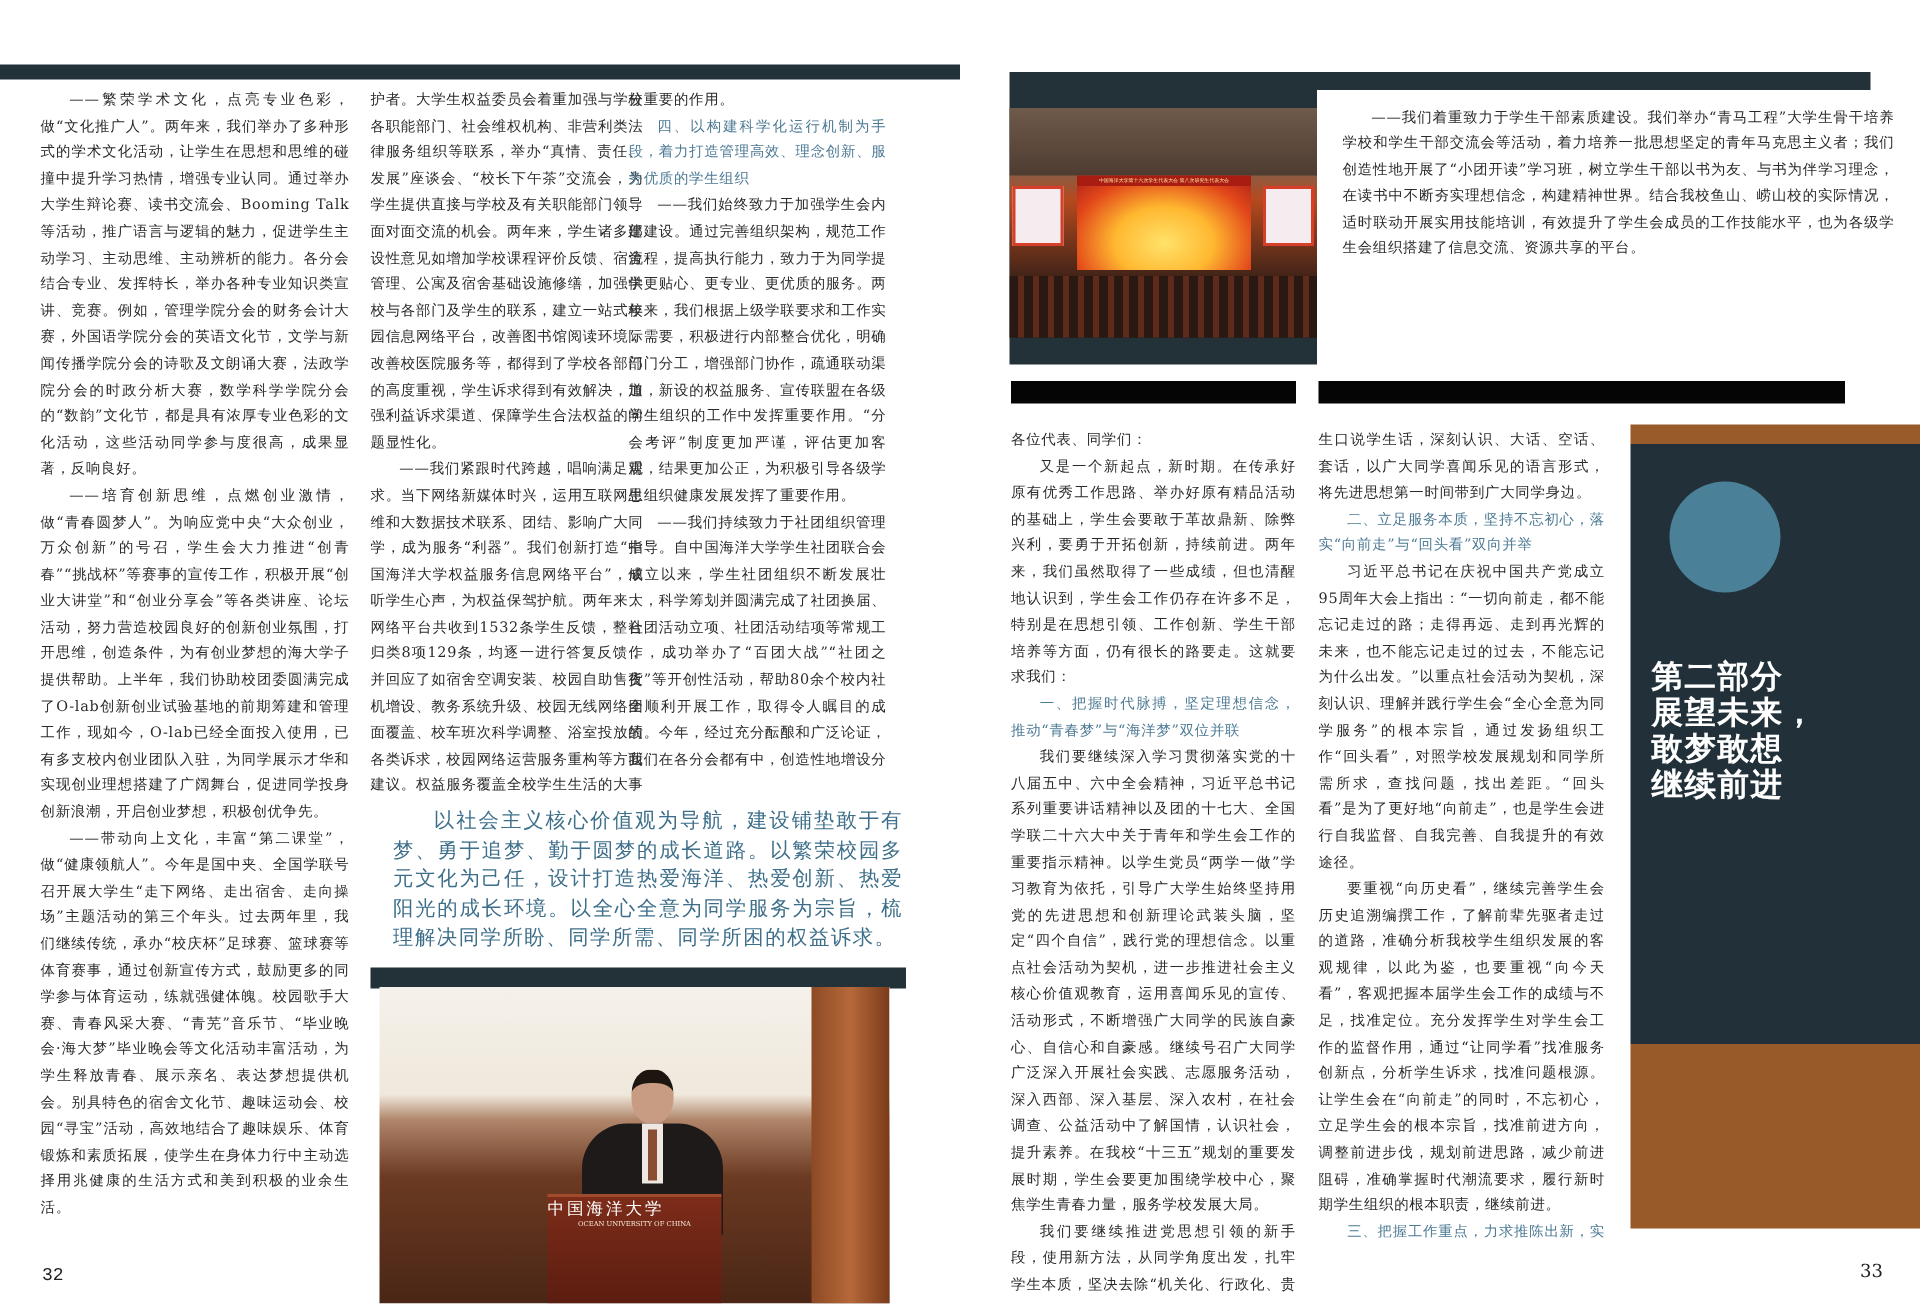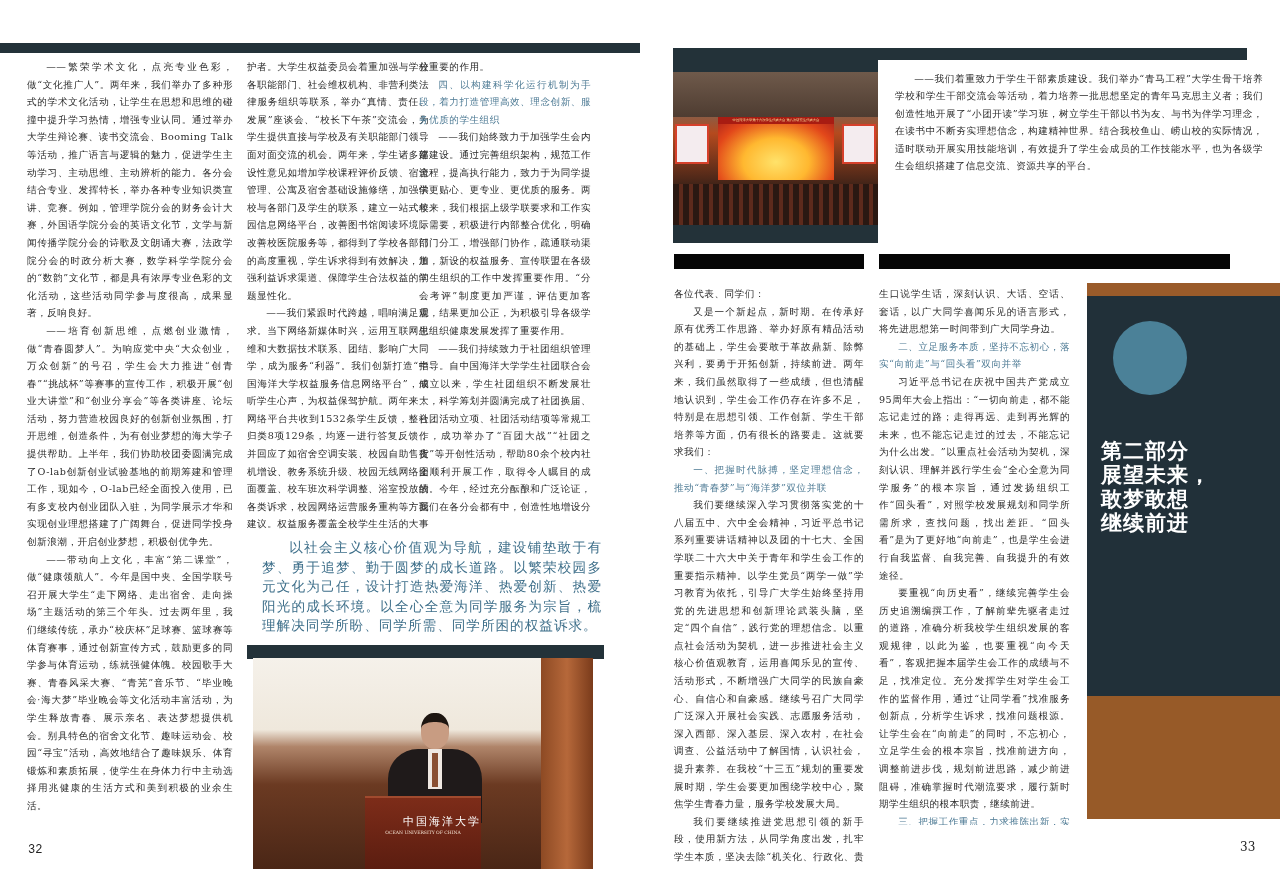--- a/index.html
+++ b/index.html
@@ -47,21 +47,21 @@
 <div class="bar" style="left:247px;top:645px;width:357px;height:14px;"></div>
 <div class="photo" style="left:253px;top:658px;width:340px;height:211px;background:linear-gradient(180deg,#f5f1ea 0%,#efe8dc 34%,#b0856a 42%,#6b3a22 60%,#4a2616 100%);">
   <div style="position:absolute;right:0;top:0;width:52px;height:211px;background:linear-gradient(90deg,#8d4a24,#b6683a,#7a3b1b);"></div>
   <div style="position:absolute;left:135px;top:55px;width:94px;height:110px;">
     <div style="position:absolute;left:33px;top:0;width:28px;height:36px;border-radius:45%;background:#c89c82;border-top:9px solid #1d1510;"></div>
     <div style="position:absolute;left:0;top:36px;width:94px;height:74px;border-radius:30px 30px 0 0;background:#1f1a1a;"></div>
     <div style="position:absolute;left:40px;top:36px;width:14px;height:40px;background:#efe8e2;"></div>
     <div style="position:absolute;left:44px;top:40px;width:6px;height:34px;background:#8a4f32;"></div>
   </div>
   <div style="position:absolute;left:112px;top:138px;width:116px;height:73px;background:linear-gradient(180deg,#7d2c19,#5b1d10);border-top:2px solid #a04a2e;">
-    <div style="color:#fff;font-size:11px;text-align:right;margin-top:16px;font-family:'DejaVu Serif',serif;letter-spacing:2px;">中国海洋大学</div>
+    <div style="color:#fff;font-size:11px;text-align:left;margin-top:0;font-family:'DejaVu Serif',serif;letter-spacing:2px;">中国海洋大学</div>
     <div style="color:#f3e3d3;font-size:4.5px;text-align:center;margin-top:1px;">OCEAN UNIVERSITY OF CHINA</div>
   </div>
 </div>
 
 <div class="pagenum" style="left:28px;top:843px;font-family:Liberation Mono, monospace;">32</div>
 
 <div class="bar" style="left:673px;top:48px;width:574px;height:12px;"></div>
 <div class="photo" style="left:673px;top:60px;width:205px;height:183px;background:#233239;">
   <div style="position:absolute;left:0;top:12px;width:205px;height:153px;background:linear-gradient(180deg,#5a463a 0%,#7d6251 25%,#b54a1e 40%,#3d2218 75%,#25140f 100%);">
     <div style="position:absolute;left:0;top:0;width:205px;height:45px;background:linear-gradient(180deg,#6f5a4b,#4e3c31);"></div>

